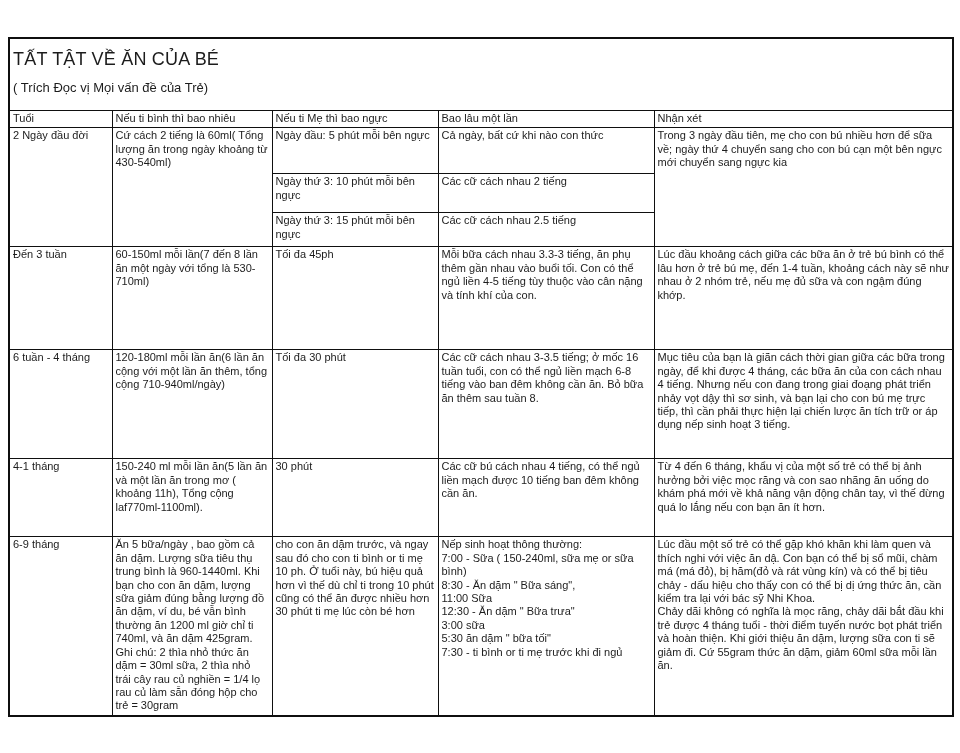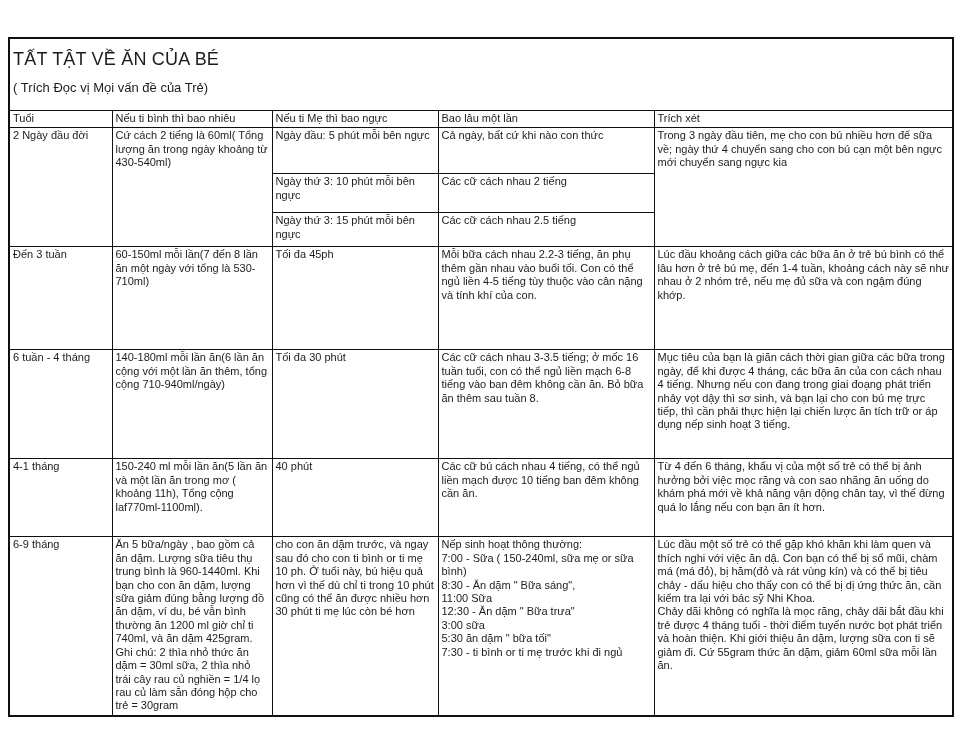--- a/index.html
+++ b/index.html
@@ -56,21 +56,21 @@
         <div class="doc-title">TẤT TẬT VỀ ĂN CỦA BÉ</div>
         <div class="doc-subtitle">( Trích Đọc vị Mọi vấn đề của Trẻ)</div>
       </td>
     </tr>
 
     <tr style="height:14px">
       <th class="colhead">Tuổi</th>
       <th class="colhead">Nếu ti bình thì bao nhiêu</th>
       <th class="colhead">Nếu ti Mẹ thì bao ngực</th>
       <th class="colhead">Bao lâu một lần</th>
-      <th class="colhead">Trích xét</th>
+      <th class="colhead">Nhận xét</th>
     </tr>
 
     <tr style="height:46px">
       <td rowspan="3">2 Ngày đầu đời</td>
       <td rowspan="3">Cứ cách 2 tiếng là 60ml( Tổng lượng ăn trong ngày khoảng từ 430-540ml)</td>
       <td>Ngày đầu: 5 phút mỗi bên ngực</td>
       <td>Cả ngày, bất cứ khi nào con thức</td>
       <td rowspan="3">Trong 3 ngày đầu tiên, mẹ cho con bú nhiều hơn để sữa về; ngày thứ 4 chuyển sang cho con bú cạn một bên ngực mới chuyển sang ngực kia</td>
     </tr>
     <tr style="height:39px">
@@ -79,36 +79,36 @@
     </tr>
     <tr style="height:34px">
       <td>Ngày thứ 3: 15 phút mỗi bên ngực</td>
       <td>Các cữ cách nhau 2.5 tiếng</td>
     </tr>
 
     <tr style="height:103px">
       <td>Đến 3 tuần</td>
       <td>60-150ml mỗi lần(7 đến 8 lần ăn một ngày với tổng là 530-710ml)</td>
       <td>Tối đa 45ph</td>
-      <td>Mỗi bữa cách nhau 2.2-3 tiếng, ăn phụ thêm gần nhau vào buổi tối. Con có thể ngủ liền 4-5 tiếng tùy thuộc vào cân nặng và tính khí của con.</td>
+      <td>Mỗi bữa cách nhau 3.3-3 tiếng, ăn phụ thêm gần nhau vào buổi tối. Con có thể ngủ liền 4-5 tiếng tùy thuộc vào cân nặng và tính khí của con.</td>
       <td>Lúc đầu khoảng cách giữa các bữa ăn ở trẻ bú bình có thể lâu hơn ở trẻ bú mẹ, đến 1-4 tuần, khoảng cách này sẽ như nhau ở 2 nhóm trẻ, nếu mẹ đủ sữa và con ngậm đúng khớp.</td>
     </tr>
 
     <tr style="height:109px">
       <td>6 tuần - 4 tháng</td>
-      <td>140-180ml mỗi lần ăn(6 lần ăn cộng với một lần ăn thêm, tổng cộng 710-940ml/ngày)</td>
+      <td>120-180ml mỗi lần ăn(6 lần ăn cộng với một lần ăn thêm, tổng cộng 710-940ml/ngày)</td>
       <td>Tối đa 30 phút</td>
       <td>Các cữ cách nhau 3-3.5 tiếng; ở mốc 16 tuần tuổi, con có thể ngủ liền mạch 6-8 tiếng vào ban đêm không cần ăn. Bỏ bữa ăn thêm sau tuần 8.</td>
       <td>Mục tiêu của bạn là giãn cách thời gian giữa các bữa trong ngày, để khi được 4 tháng, các bữa ăn của con cách nhau 4 tiếng. Nhưng nếu con đang trong giai đoạng phát triển nhảy vọt dậy thì sơ sinh, và bạn lại cho con bú mẹ trực tiếp, thì cần phải thực hiện lại chiến lược ăn tích trữ or áp dụng nếp sinh hoạt 3 tiếng.</td>
     </tr>
 
     <tr style="height:78px">
       <td>4-1 tháng</td>
       <td>150-240 ml mỗi lần ăn(5 lần ăn và một lần ăn trong mơ ( khoảng 11h), Tổng cộng laf770ml-1100ml).</td>
-      <td>40 phút</td>
+      <td>30 phút</td>
       <td>Các cữ bú cách nhau 4 tiếng, có thể ngủ liền mạch được 10 tiếng ban đêm không cần ăn.</td>
       <td>Từ 4 đến 6 tháng, khẩu vị của một số trẻ có thể bị ảnh hưởng bởi việc mọc răng và con sao nhãng ăn uống do khám phá mới về khả năng vận động chân tay, vì thế đừng quá lo lắng nếu con bạn ăn ít hơn.</td>
     </tr>
 
     <tr style="height:170px">
       <td>6-9 tháng</td>
       <td>Ăn 5 bữa/ngày , bao gồm cả ăn dặm. Lượng sữa tiêu thụ trung bình là 960-1440ml. Khi bạn cho con ăn dặm, lượng sữa giảm đúng bằng lượng đồ ăn dặm, ví du, bé vẫn bình thường ăn 1200 ml giờ chỉ ti 740ml, và ăn dặm 425gram.
 Ghi chú: 2 thìa nhỏ thức ăn dặm = 30ml sữa, 2 thìa nhỏ trái cây rau củ nghiền = 1/4 lọ rau củ làm sẵn đóng hộp cho trẻ = 30gram</td>
       <td>cho con ăn dặm trước, và ngay sau đó cho con ti bình or ti mẹ 10 ph. Ở tuổi này, bú hiệu quả hơn vì thế dù chỉ ti trong 10 phút cũng có thể ăn được nhiều hơn 30 phút ti mẹ lúc còn bé hơn</td>
       <td>Nếp sinh hoạt thông thường:

